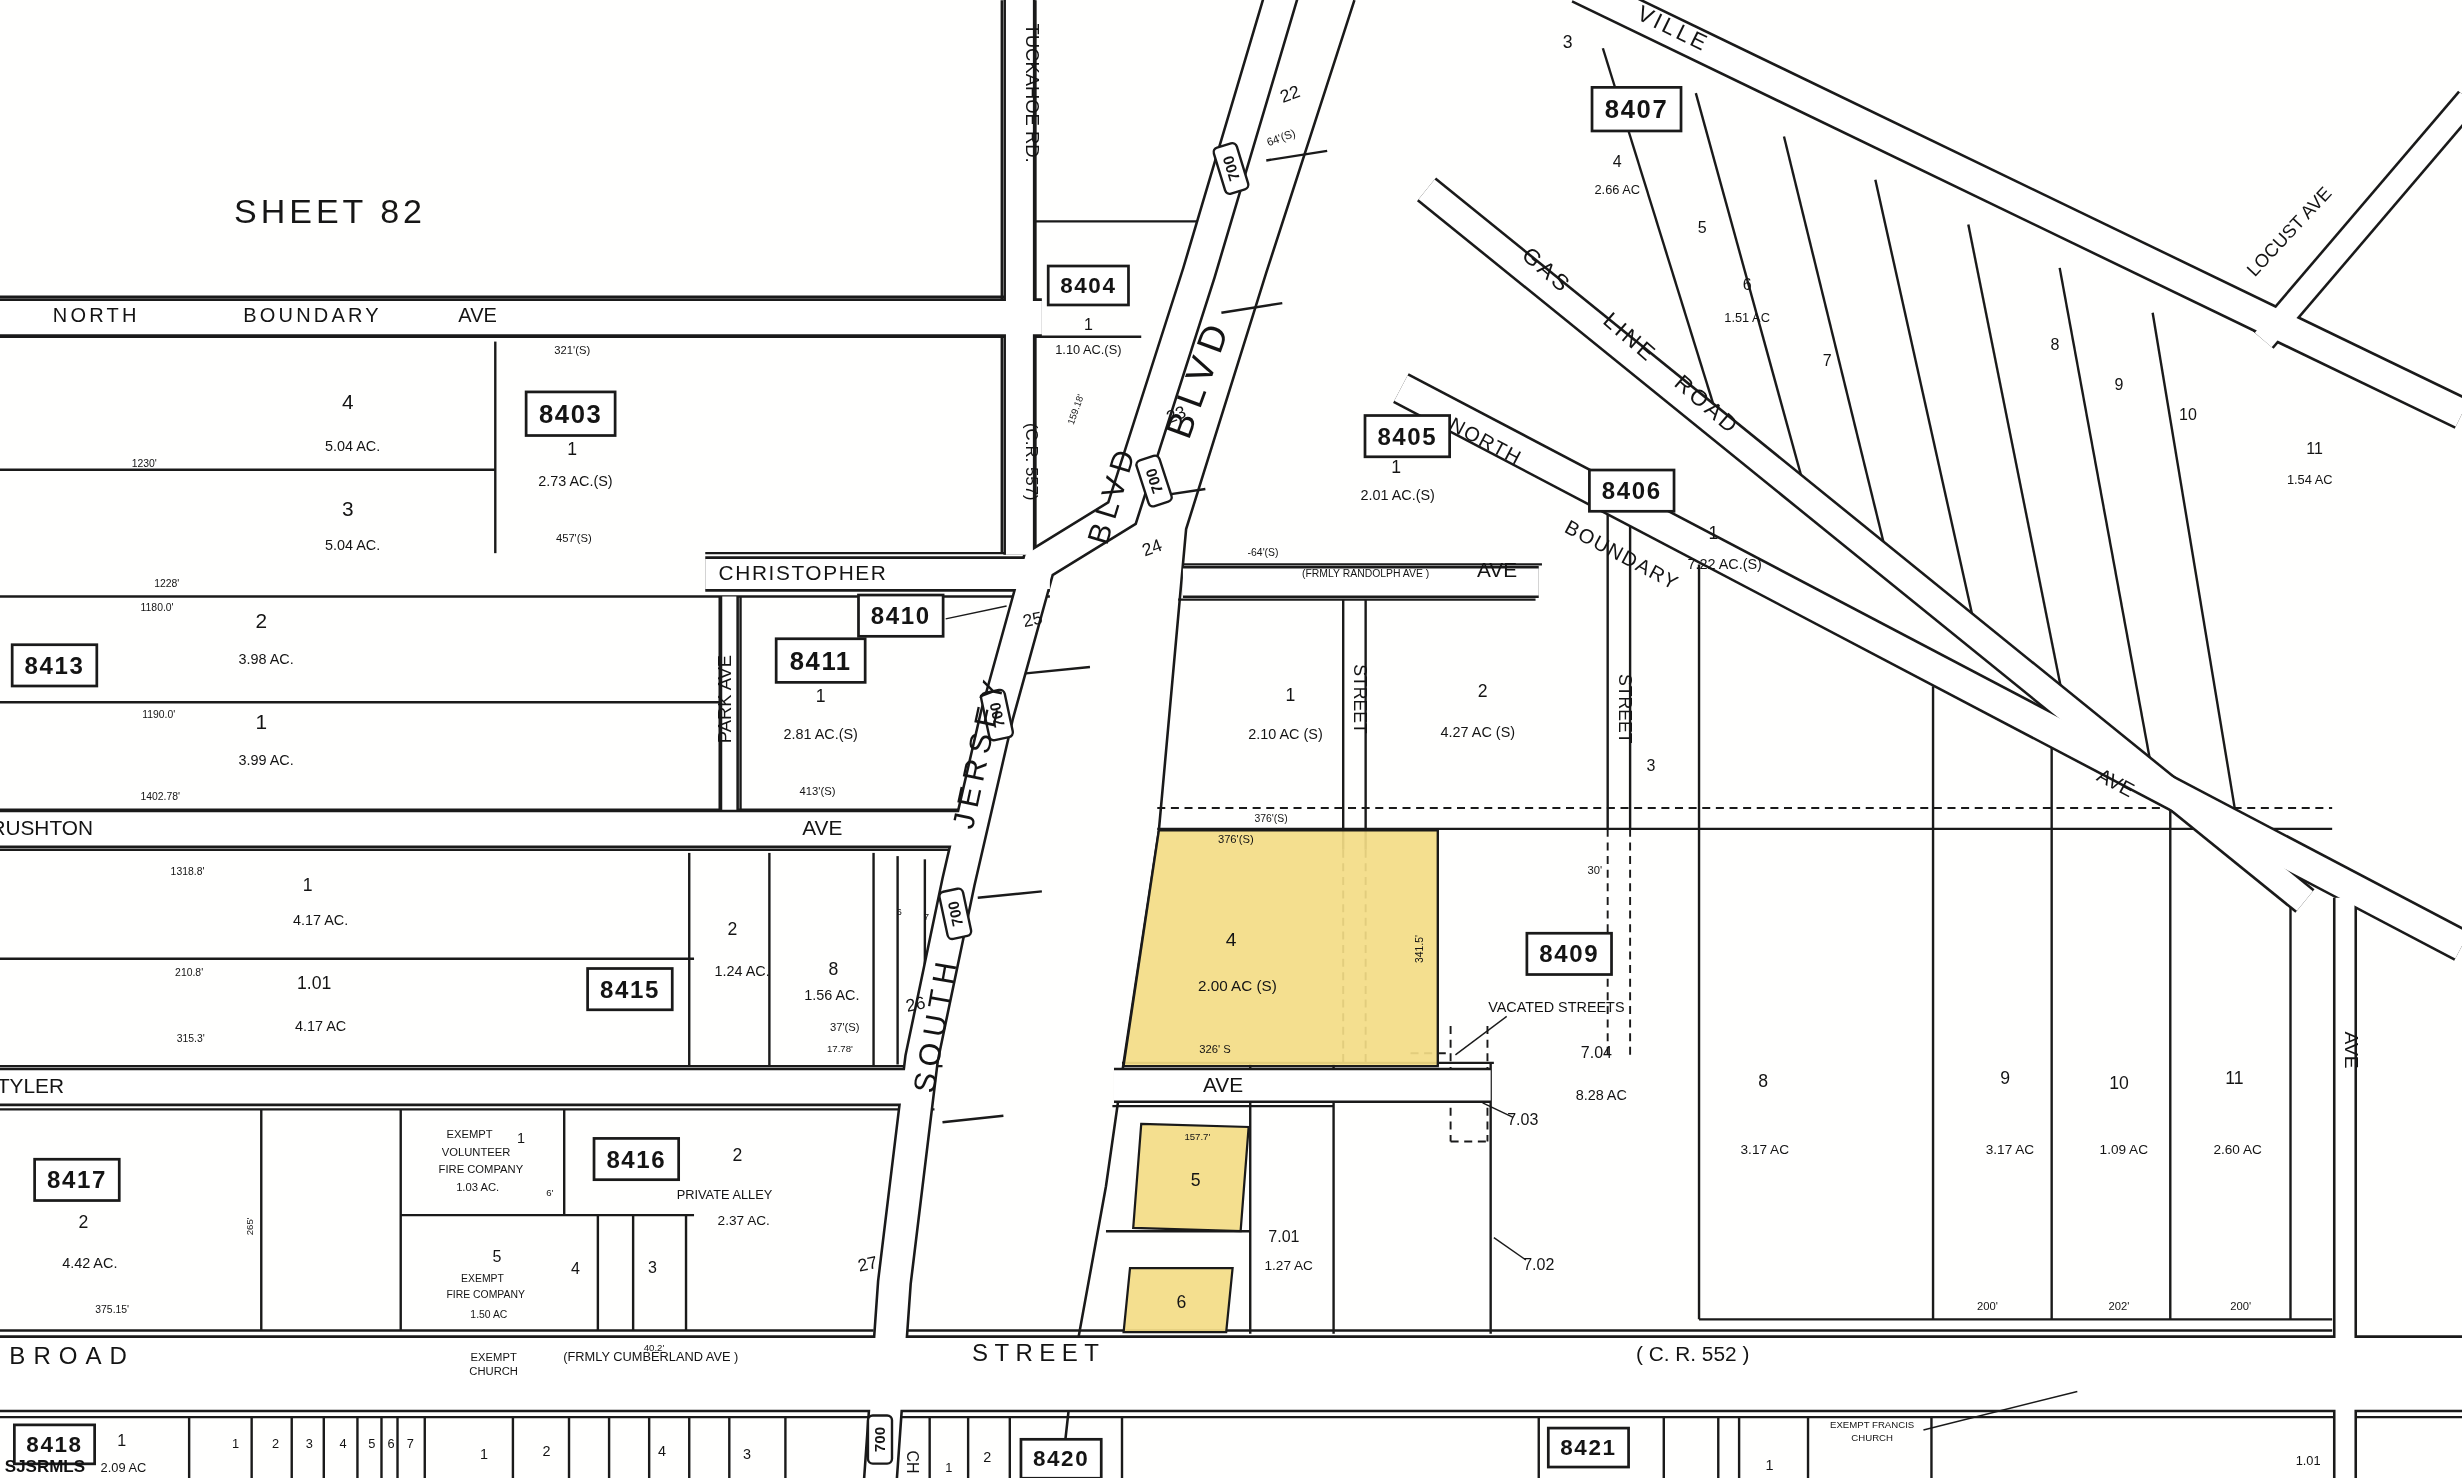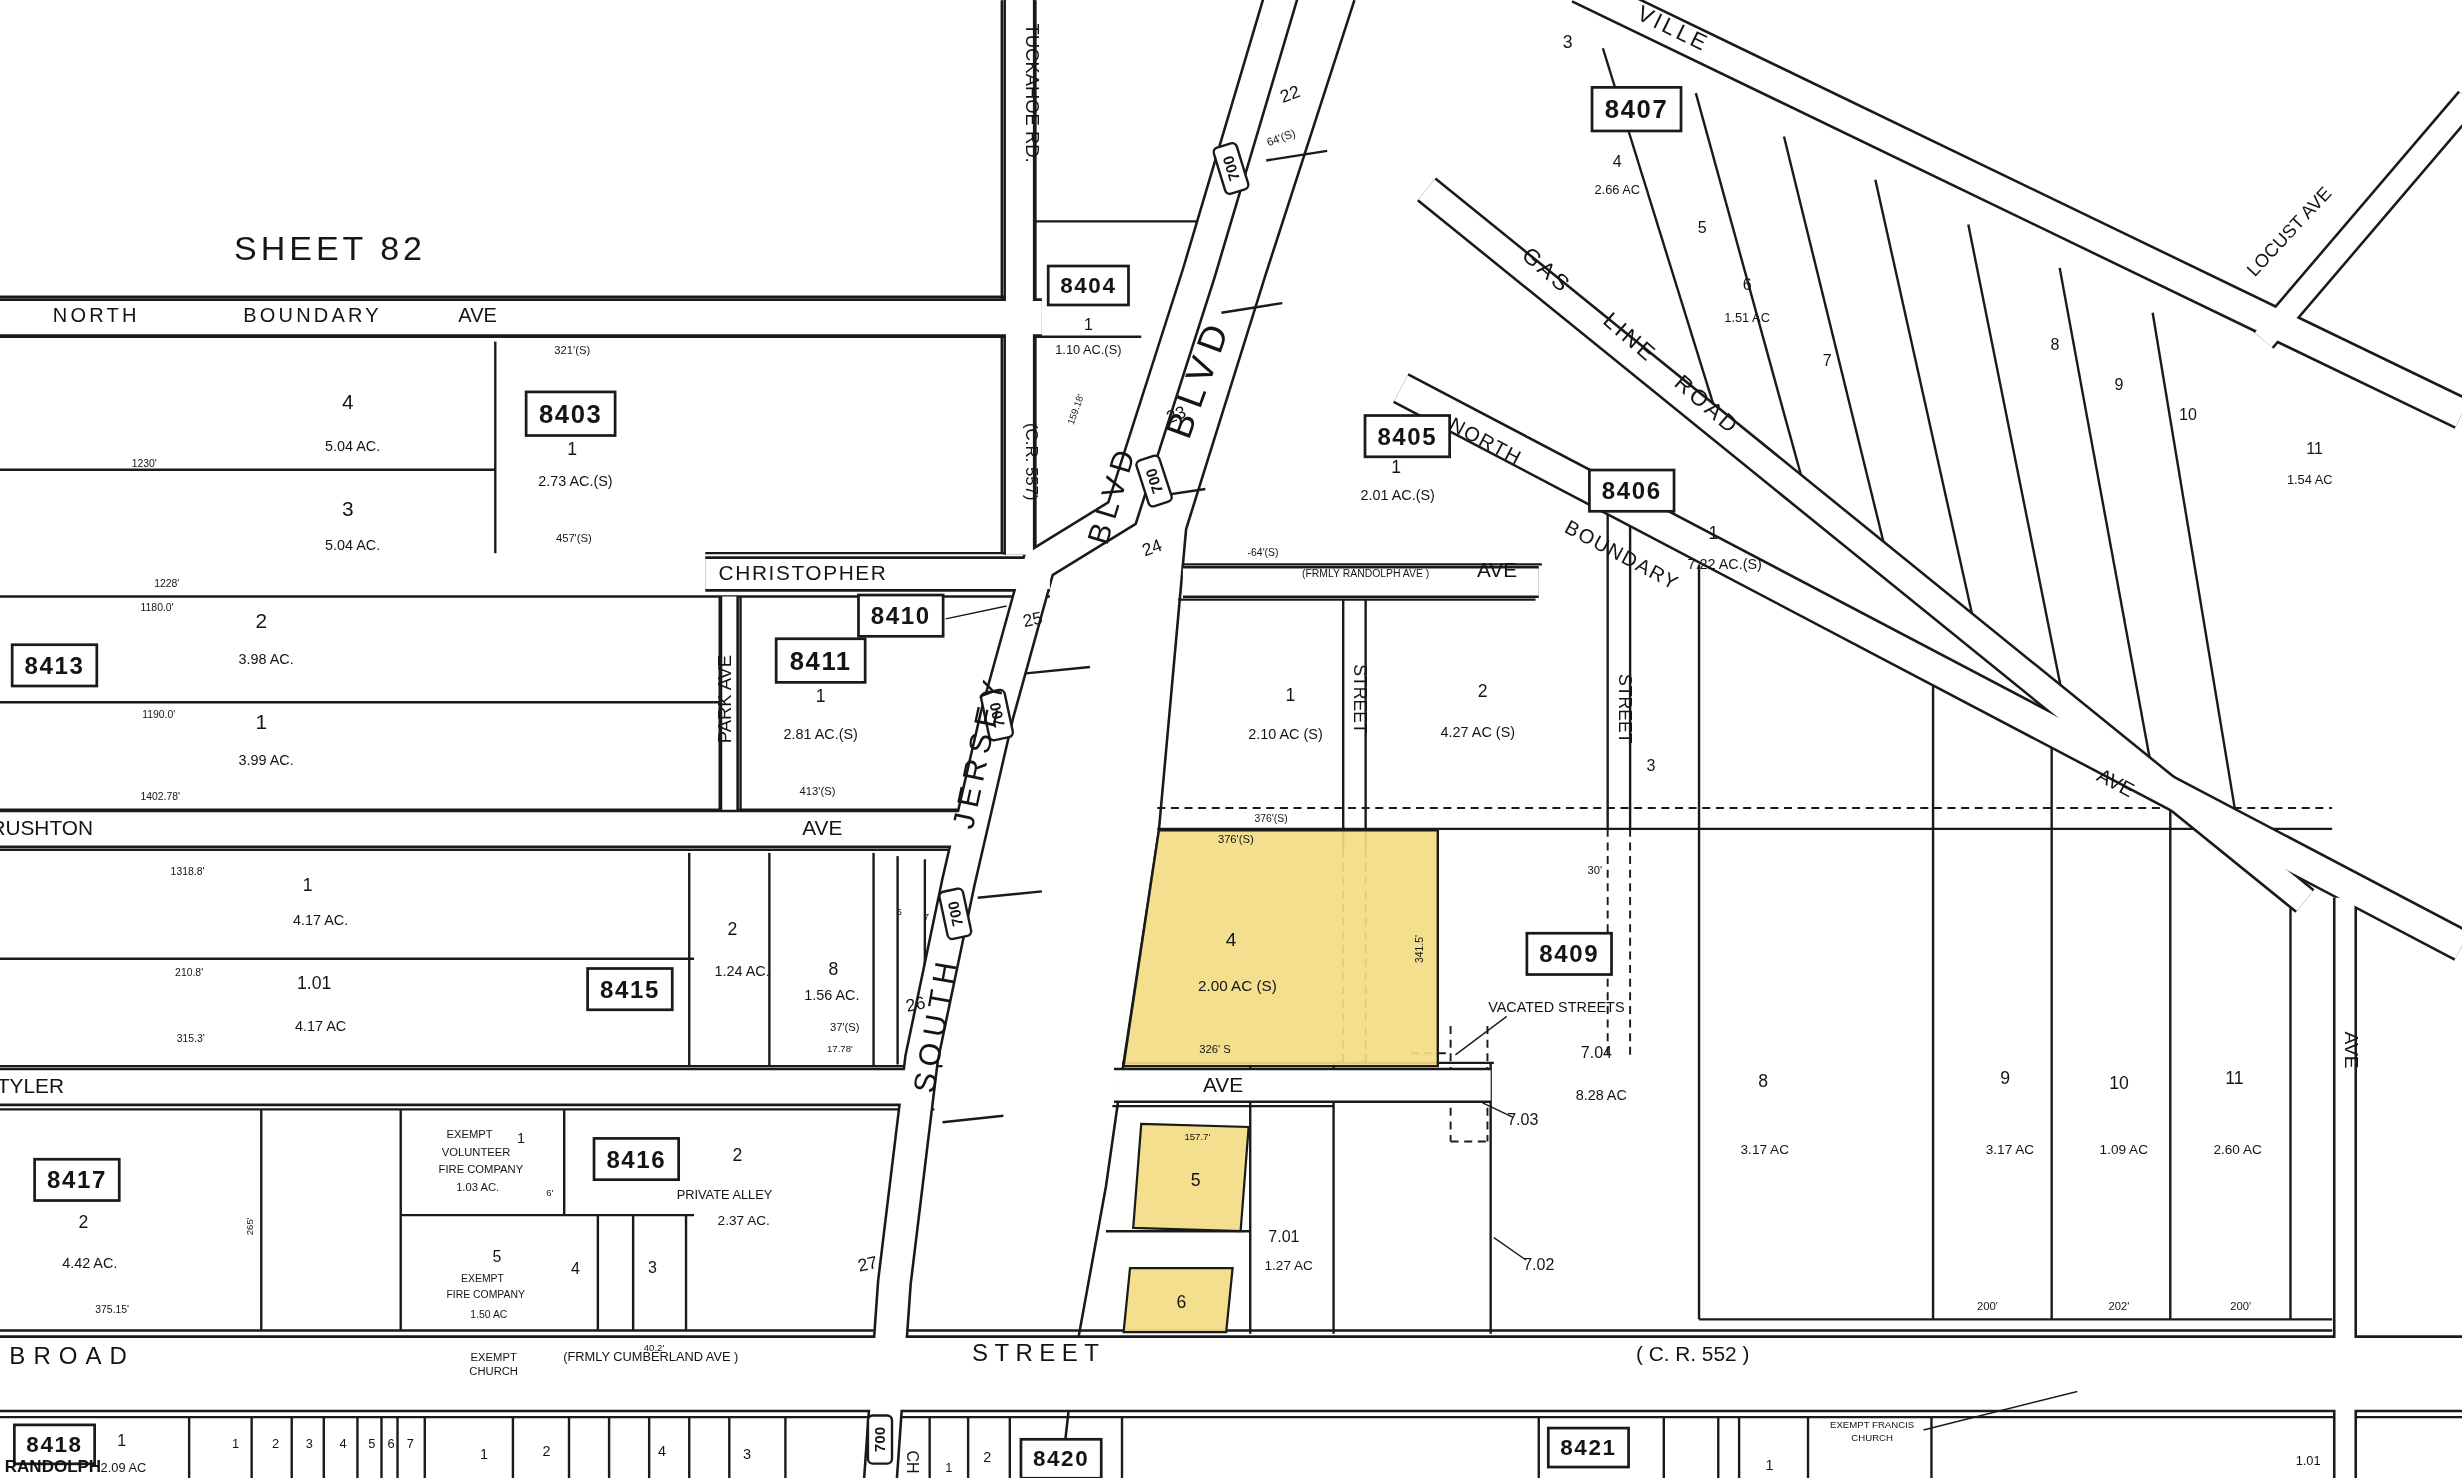--- a/index.html
+++ b/index.html
@@ -1,20 +1,20 @@
 <!DOCTYPE html>
 <html style="font-size:13px"><head>
 <meta charset="utf-8">
 <style>
   html,body{margin:0;padding:0;background:#ffffff;}
   body{width:2462px;height:1479px;overflow:hidden;font-family:"Liberation Sans",sans-serif;}
   .map-wrap{position:relative;width:2462px;height:1479px;background:#fffffe;}
   svg{position:absolute;left:0;top:0;}
   .sheet-title{position:absolute;left:234px;top:192px;font-size:34px;letter-spacing:4px;
-     color:#161616;font-weight:500;white-space:nowrap;margin-top:37px;}
+     color:#161616;font-weight:500;white-space:nowrap;}
   .watermark{position:absolute;left:4.8px;top:1457px;font-size:17px;font-weight:700;color:#111;}
   text{fill:#141414;}
 </style>
 </head>
 <body>
 
 <div class="map-wrap">
   <svg width="2462" height="1479" viewBox="0 0 1536 922.5" xmlns="http://www.w3.org/2000/svg">
     <g>
         <line x1="0" y1="185" x2="627" y2="185" stroke="#1a1a1a" stroke-width="1.5"></line>
@@ -416,15 +416,15 @@
         <text x="90" y="291" text-anchor="middle" font-size="6.5" font-family="&quot;Liberation Sans&quot;,sans-serif" fill="#141414">1230'</text>
         <text x="98" y="381" text-anchor="middle" font-size="6.5" font-family="&quot;Liberation Sans&quot;,sans-serif" fill="#141414">1180.0'</text>
         <text x="99" y="448" text-anchor="middle" font-size="6.5" font-family="&quot;Liberation Sans&quot;,sans-serif" fill="#141414">1190.0'</text>
         <text x="100" y="499" text-anchor="middle" font-size="6.5" font-family="&quot;Liberation Sans&quot;,sans-serif" fill="#141414">1402.78'</text>
         <text x="117" y="546" text-anchor="middle" font-size="6.5" font-family="&quot;Liberation Sans&quot;,sans-serif" fill="#141414">1318.8'</text>
         <text x="118" y="609" text-anchor="middle" font-size="6.5" font-family="&quot;Liberation Sans&quot;,sans-serif" fill="#141414">210.8'</text>
         <text x="119" y="650" text-anchor="middle" font-size="6.5" font-family="&quot;Liberation Sans&quot;,sans-serif" fill="#141414">315.3'</text>
       </g>
   </svg>
   <div class="sheet-title">SHEET 82</div>
-  <div class="watermark">RANDOLPH</div>
+  <div class="watermark">SJSRMLS</div>
 </div>
 
 
 </body></html>

